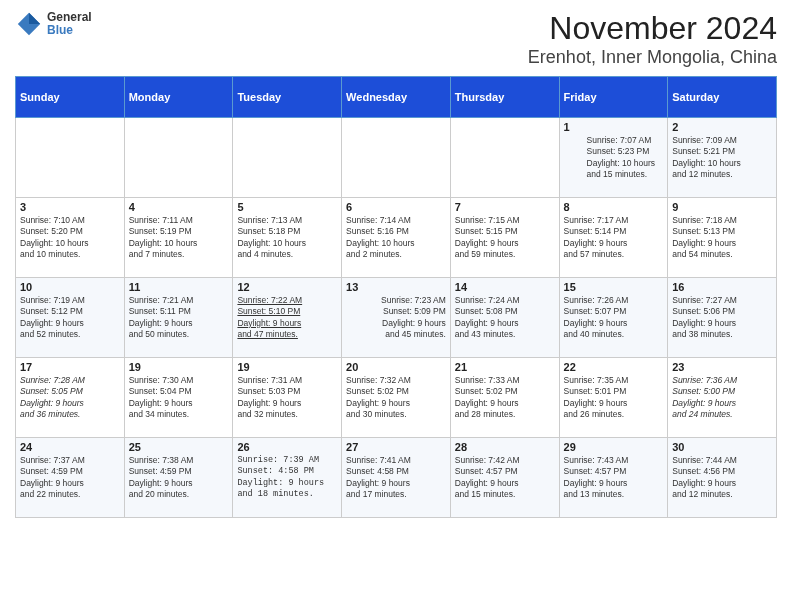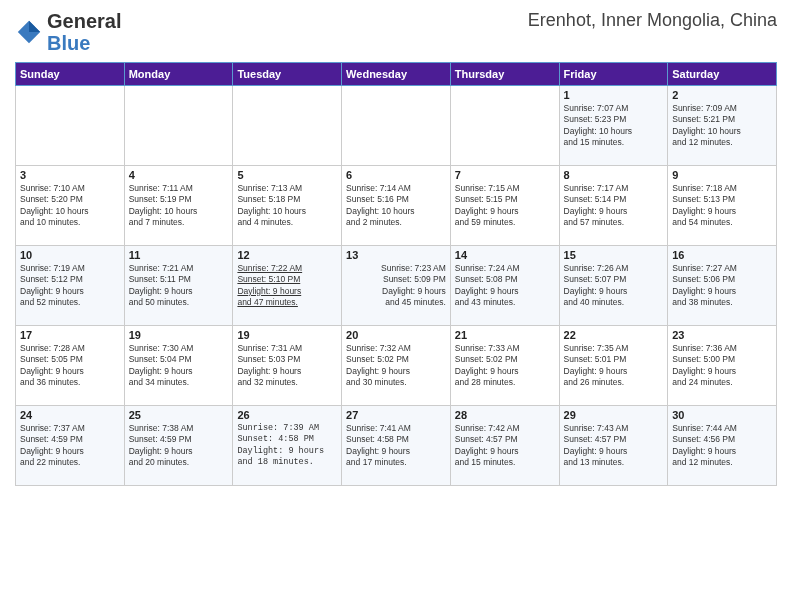--- a/index.html
+++ b/index.html
@@ -19,21 +19,21 @@
       display: flex;
       align-items: flex-start;
       justify-content: space-between;
       margin-bottom: 8px;
     }
     .logo {
       display: flex;
       align-items: center;
     }
     .logo-text {
-      font-size: 20px;
+      font-size: 12px;
       font-weight: bold;
       line-height: 1.1;
     }
     .logo-text .general { color: #333; }
     .logo-text .blue { color: #3a7abf; }
     .logo-icon {
       width: 28px;
       height: 28px;
       margin-right: 4px;
     }
@@ -48,25 +48,25 @@
     .location {
       font-size: 18px;
       color: #444;
     }
     .calendar {
       width: 100%;
       border-collapse: collapse;
       table-layout: fixed;
     }
     .calendar th {
-      background: #4c1d95;
+      background: #1d4ed8;
       color: #fff;
       font-size: 11px;
       font-weight: bold;
-      padding: 5px 4px;
+      padding: 14px 4px;
       text-align: left;
       border: 1px solid #5a9ad0;
     }
     .calendar td {
       border: 1px solid #ccc;
       vertical-align: top;
       padding: 3px 4px;
       font-size: 9px;
       color: #333;
       height: 80px;
@@ -103,20 +103,21 @@
       <svg class="logo-icon" viewBox="0 0 40 40">
         <polygon points="20,4 36,20 20,36 4,20" fill="#3a7abf"></polygon>
         <polygon points="20,4 36,20 20,20" fill="#1a5a9f"></polygon>
       </svg>
       <div class="logo-text">
         <span class="general">General</span><br>
         <span class="blue">Blue</span>
       </div>
     </div>
     <div class="title-block">
+      <div class="month-title">November 2024</div>
       <div class="location">Erenhot, Inner Mongolia, China</div>
     </div>
   </div>
 
   <table class="calendar">
     <thead>
       <tr>
       <th>Sunday</th>
           <th>Monday</th>
           <th>Tuesday</th>
@@ -128,21 +129,21 @@
     </thead>
     <tbody id="calendar-body">
     <tr>
           <td class="empty"></td>
           <td class="empty"></td>
           <td class="empty"></td>
           <td class="empty"></td>
           <td class="empty"></td>
           <td>
             <span class="day-num">1</span>
-            <div class="day-info" style="white-space: pre-line;">Sunrise: 7:07 AM
+            <div class="day-info" style="white-space: pre-line; margin-left: 23px;">Sunrise: 7:07 AM
 Sunset: 5:23 PM
 Daylight: 10 hours
 and 15 minutes.</div>
           </td>
           <td>
             <span class="day-num">2</span>
             <div class="day-info" style="white-space: pre-line;">Sunrise: 7:09 AM
 Sunset: 5:21 PM
 Daylight: 10 hours
 and 12 minutes.</div>
@@ -246,21 +247,21 @@
             <span class="day-num">16</span>
             <div class="day-info" style="white-space: pre-line;">Sunrise: 7:27 AM
 Sunset: 5:06 PM
 Daylight: 9 hours
 and 38 minutes.</div>
           </td>
         </tr>
         <tr>
           <td>
             <span class="day-num">17</span>
-            <div class="day-info" style="white-space: pre-line;">Sunrise: 7:28 AM
+            <div class="day-info" style="white-space: pre-line; font-style: italic;">Sunrise: 7:28 AM
 Sunset: 5:05 PM
 Daylight: 9 hours
 and 36 minutes.</div>
           </td>
           <td>
             <span class="day-num">19</span>
             <div class="day-info" style="white-space: pre-line;">Sunrise: 7:30 AM
 Sunset: 5:04 PM
 Daylight: 9 hours
 and 34 minutes.</div>
@@ -288,21 +289,21 @@
           </td>
           <td>
             <span class="day-num">22</span>
             <div class="day-info" style="white-space: pre-line;">Sunrise: 7:35 AM
 Sunset: 5:01 PM
 Daylight: 9 hours
 and 26 minutes.</div>
           </td>
           <td>
             <span class="day-num">23</span>
-            <div class="day-info" style="white-space: pre-line;">Sunrise: 7:36 AM
+            <div class="day-info" style="white-space: pre-line; font-style: italic;">Sunrise: 7:36 AM
 Sunset: 5:00 PM
 Daylight: 9 hours
 and 24 minutes.</div>
           </td>
         </tr>
         <tr>
           <td>
             <span class="day-num">24</span>
             <div class="day-info" style="white-space: pre-line;">Sunrise: 7:37 AM
 Sunset: 4:59 PM

